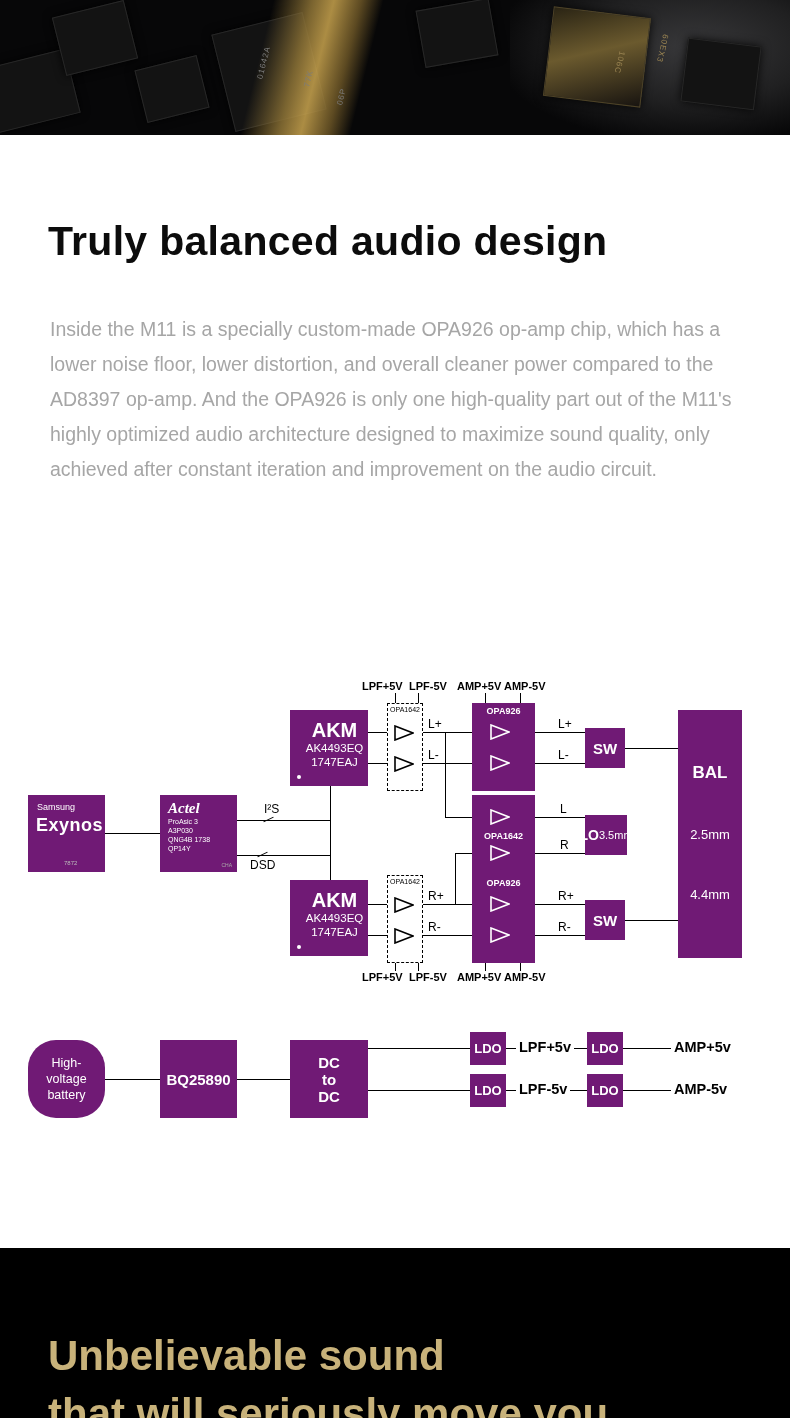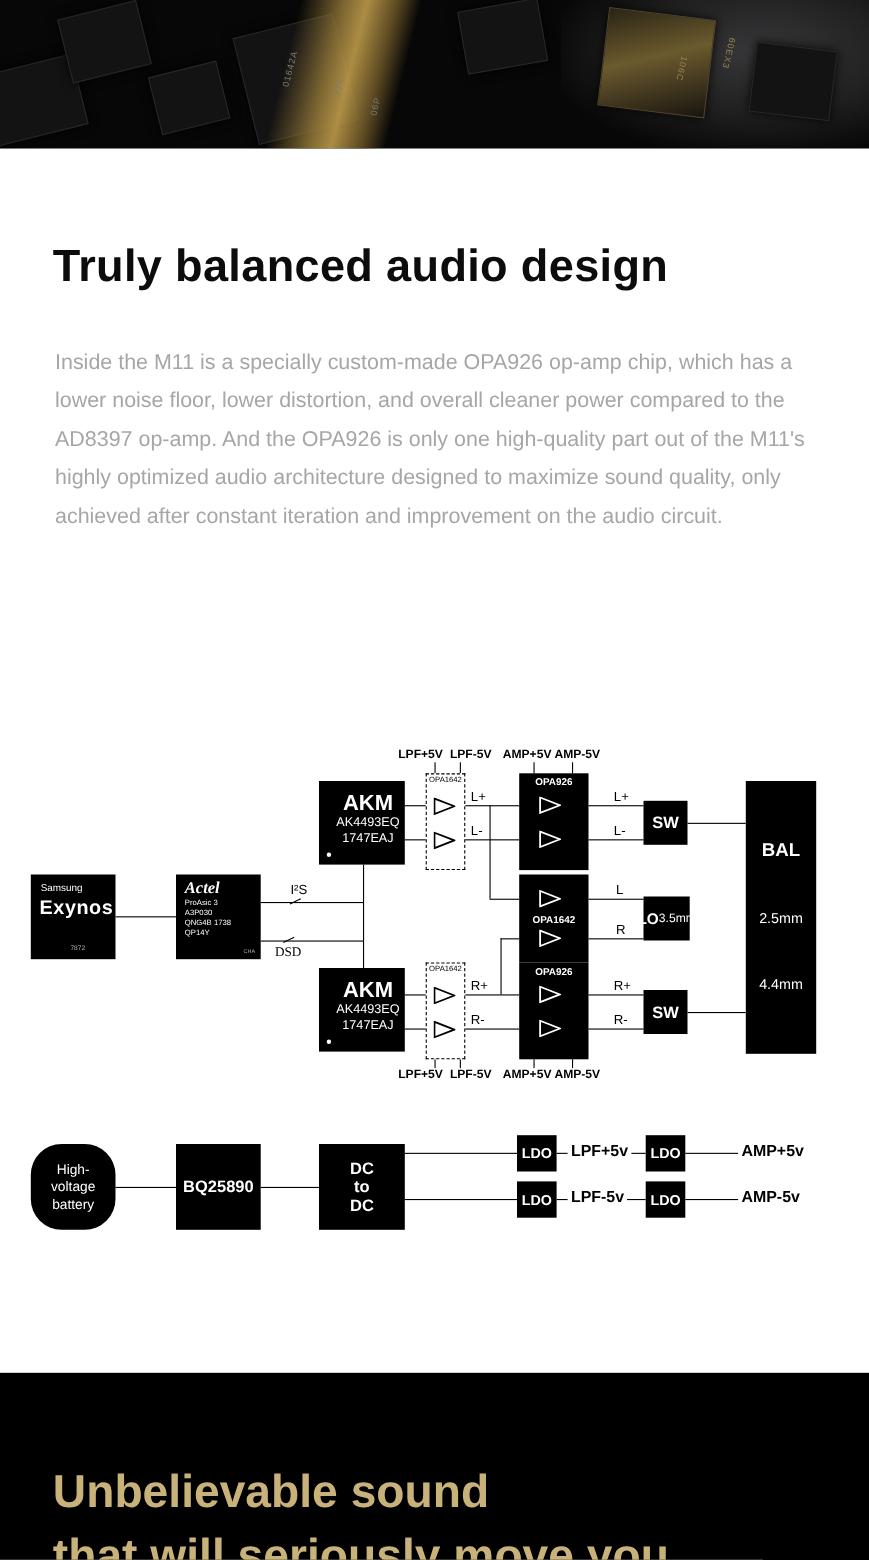--- a/index.html
+++ b/index.html
@@ -10,21 +10,21 @@
   .hero .band{position:absolute;top:-40px;left:255px;width:110px;height:230px;background:linear-gradient(90deg,rgba(40,32,14,0),#8d7336 35%,#c9a44e 55%,#6b5526 80%,rgba(0,0,0,0));transform:skewX(-14deg);opacity:.85;}
   .chip{position:absolute;background:#131313;border:1px solid #272727;box-shadow:0 0 10px rgba(0,0,0,.85);}
   .chip.gold{background:linear-gradient(160deg,#2a2414,#6b5a2e 45%,#181410);border-color:#4d4226;}
   .chip-label{position:absolute;color:#7c7c7c;font-size:8px;letter-spacing:1px;white-space:nowrap;}
   .chip-label.gold{color:#9a8452;}
   
   .headline{position:absolute;left:48px;top:218px;margin:0;font-size:41px;font-weight:bold;color:#0c0c0c;letter-spacing:.3px;}
   .copy{position:absolute;left:50px;top:312px;margin:0;width:695px;font-size:19.5px;line-height:35px;color:#a6a6a6;}
   
   .diagram{position:absolute;left:0;top:675px;width:790px;height:460px;}
-  .blk{position:absolute;background:#000000;color:#fff;box-sizing:border-box;}
+  .blk{position:absolute;background:#701a75;color:#fff;box-sizing:border-box;}
   .wire{position:absolute;background:#000;}
   .slash{position:absolute;width:1px;height:11px;background:#000;transform:rotate(64deg);}
   .rail{position:absolute;font-size:11px;font-weight:bold;color:#000;white-space:nowrap;}
   .sig{position:absolute;font-size:12px;color:#000;white-space:nowrap;}
   .dashbox{position:absolute;border:1px dashed #000;background:#fff;box-sizing:border-box;}
   .dashbox .tag{position:absolute;top:2px;left:0;right:0;text-align:center;font-size:7px;color:#000;}
   .tri{position:absolute;}
   .tri polygon{fill:none;stroke:#000;stroke-width:1.6;}
   .tri.w polygon{stroke:#fff;}
   .blktag{position:absolute;top:3px;left:0;right:0;text-align:center;font-size:9px;font-weight:bold;color:#fff;}
@@ -117,21 +117,21 @@
     <span class="corner">CHA</span>
   </div>
 
   <div class="wire" style="left:105px;top:158px;width:55px;height:1px;"></div>
 
   <div class="wire" style="left:237px;top:145px;width:93px;height:1px;"></div>
   <div class="wire" style="left:237px;top:180px;width:93px;height:1px;"></div>
   <div class="slash" style="left:268px;top:139px;"></div>
   <div class="slash" style="left:262px;top:174px;"></div>
   <span class="sig" style="left:264px;top:127px;">I²S</span>
-  <span class="sig" style="left:250px;top:183px;font-family:Liberation Serif, serif;">DSD</span>
+  <span class="sig" style="left:250px;top:183px;">DSD</span>
   <div class="wire" style="left:330px;top:111px;width:1px;height:94px;"></div>
 
   <div class="blk akm" style="left:290px;top:35px;">
     <div class="b">AKM</div>
     <div class="s">AK4493EQ</div>
     <div class="s">1747EAJ</div>
     <span class="dot"></span>
   </div>
 
   <div class="blk akm" style="left:290px;top:205px;">

